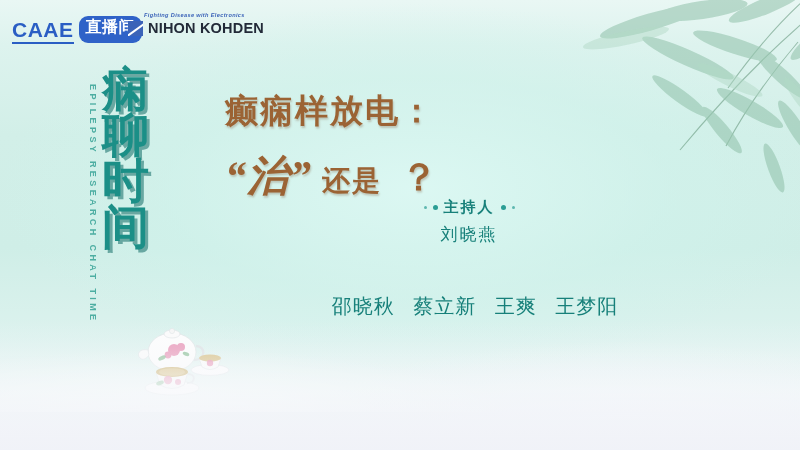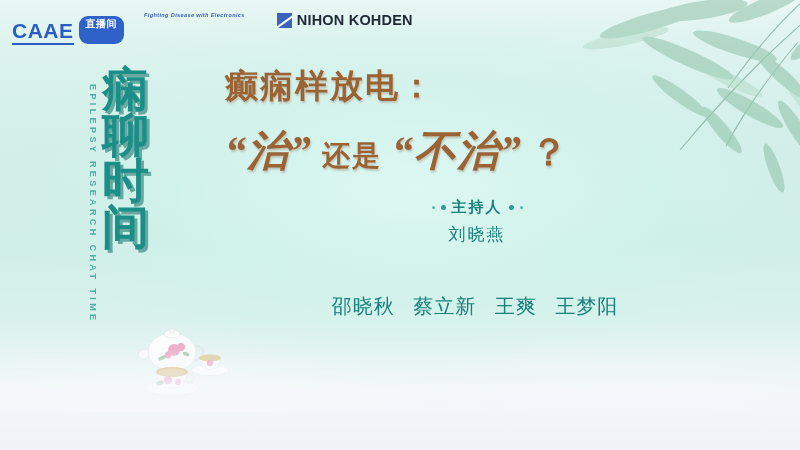--- a/index.html
+++ b/index.html
@@ -57,31 +57,31 @@
     display:flex; align-items:flex-end; gap:5px;
   }
   .caae-word{
     font-size:21px; font-weight:bold; letter-spacing:0.5px;
     color:#2a5ec4; line-height:1;
     border-bottom:2px solid #2a5ec4;
     padding-bottom:2px;
   }
   .caae-pill{
     background:#2f62c8; color:#ffffff;
-    font-size:10px; font-weight:bold;
-    padding:2px 7px 15px 7px;
+    font-size:16px; font-weight:bold;
+    padding:2px 7px 7px 7px;
     border-radius:9px;
     line-height:1.1;
     letter-spacing:0.5px;
     margin-bottom:1px;
   }
 
   .nk-logo{
     position:absolute; left:128px; top:12px;
-    display:flex; align-items:flex-start;gap:32px;
+    display:flex; flex-direction:column; align-items:flex-start;
   }
   .nk-tag{
     font-size:5.6px; font-weight:bold; font-style:italic;
     color:#3b63b8; letter-spacing:0.35px;
     margin-left:16px; margin-bottom:2px;
     white-space:nowrap;
   }
   .nk-row{ display:flex; align-items:center; gap:5px; }
   .nk-mark{
     position:relative;
@@ -146,21 +146,21 @@
 
   
   .teaset{
     position:absolute; left:120px; top:312px;
     width:120px; height:90px;
     pointer-events:none;
   }
 
   
   .title-wrap{
-    position:absolute; left:225px; top:64px;
+    position:absolute; left:225px; top:89px;
     width:560px;
   }
   .title-line1{
     font-size:33px; font-weight:bold;
     color:#9b6334;
     letter-spacing:2px;
     text-shadow:1px 2px 2px rgba(120,80,45,0.28);
   }
   .title-line2{
     margin-top:14px;
@@ -181,21 +181,21 @@
     letter-spacing:2px;
     margin:0 10px;
   }
   .qmark{
     font-size:38px;
     margin-left:8px;
   }
 
   
   .credits{
-    position:absolute; left:227px; top:198px;
+    position:absolute; left:219px; top:198px;
     width:500px;
     text-align:center;
   }
   .cred-head{
     display:flex; align-items:center; justify-content:center;
     gap:6px;
     font-size:15px; font-weight:bold;
     color:#17807a;
     letter-spacing:2px;
   }
@@ -320,21 +320,20 @@
       </g>
       <ellipse cx="40" cy="71" rx="4" ry="2" fill="#7fb98c" opacity="0.8" transform="rotate(-20 40 71)"></ellipse>
     </g>
   </svg>
 
   <div class="title-wrap">
     <div class="title-line1">癫痫样放电：</div>
     <div class="title-line2">
       <span class="quoted">“治”</span>
       <span class="plain">还是</span>
-      <span class="quoted">“不治”</span>
       <span class="qmark">？</span>
     </div>
   </div>
 
   <div class="credits">
     <div class="cred-head">
       <span class="dot small"></span>
       <span class="dot big"></span>
       <span>主持人</span>
       <span class="dot big"></span>

